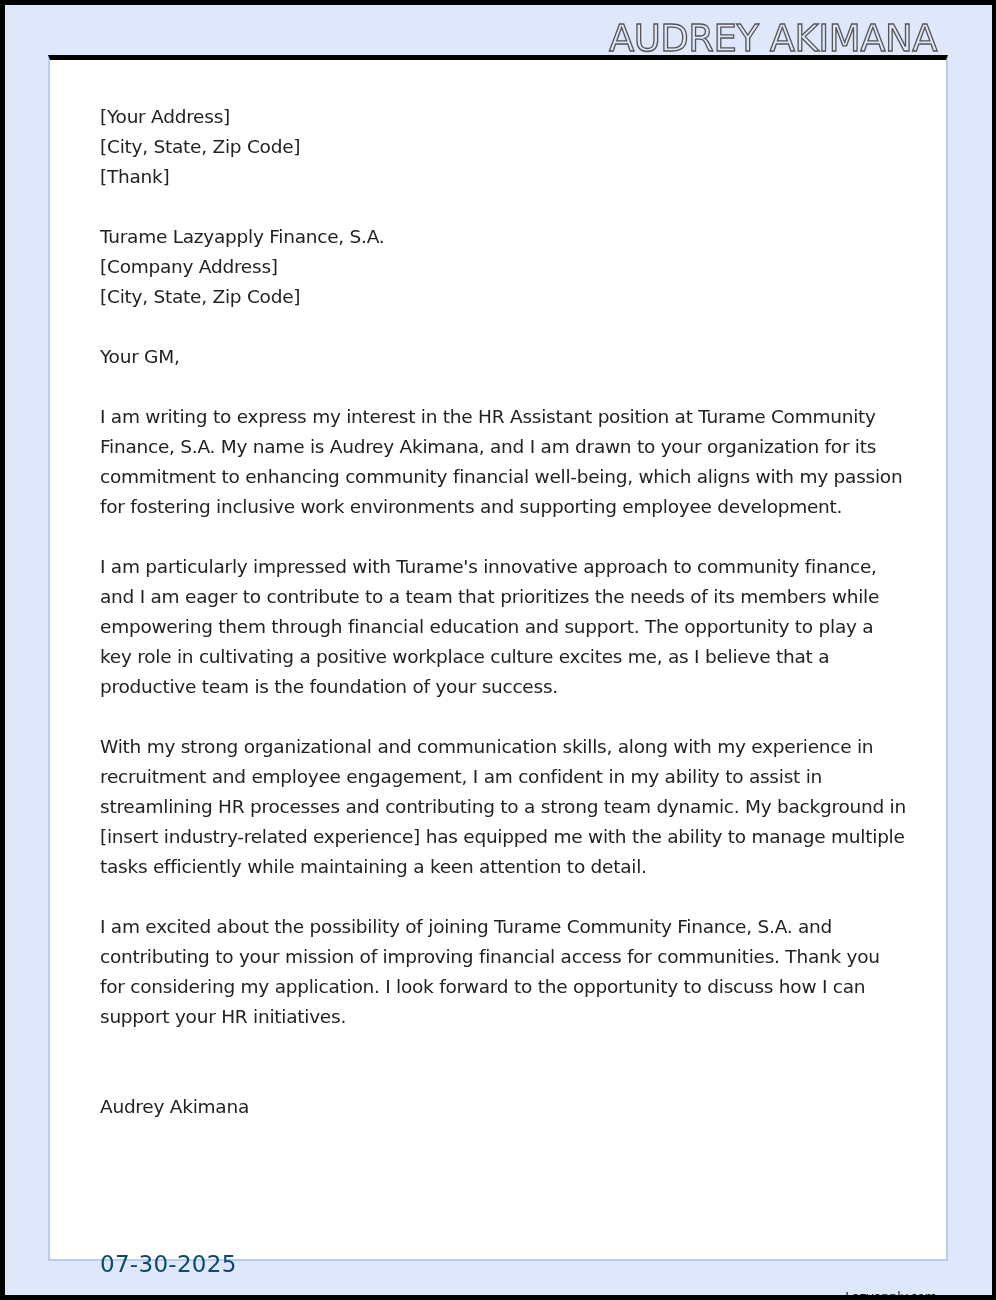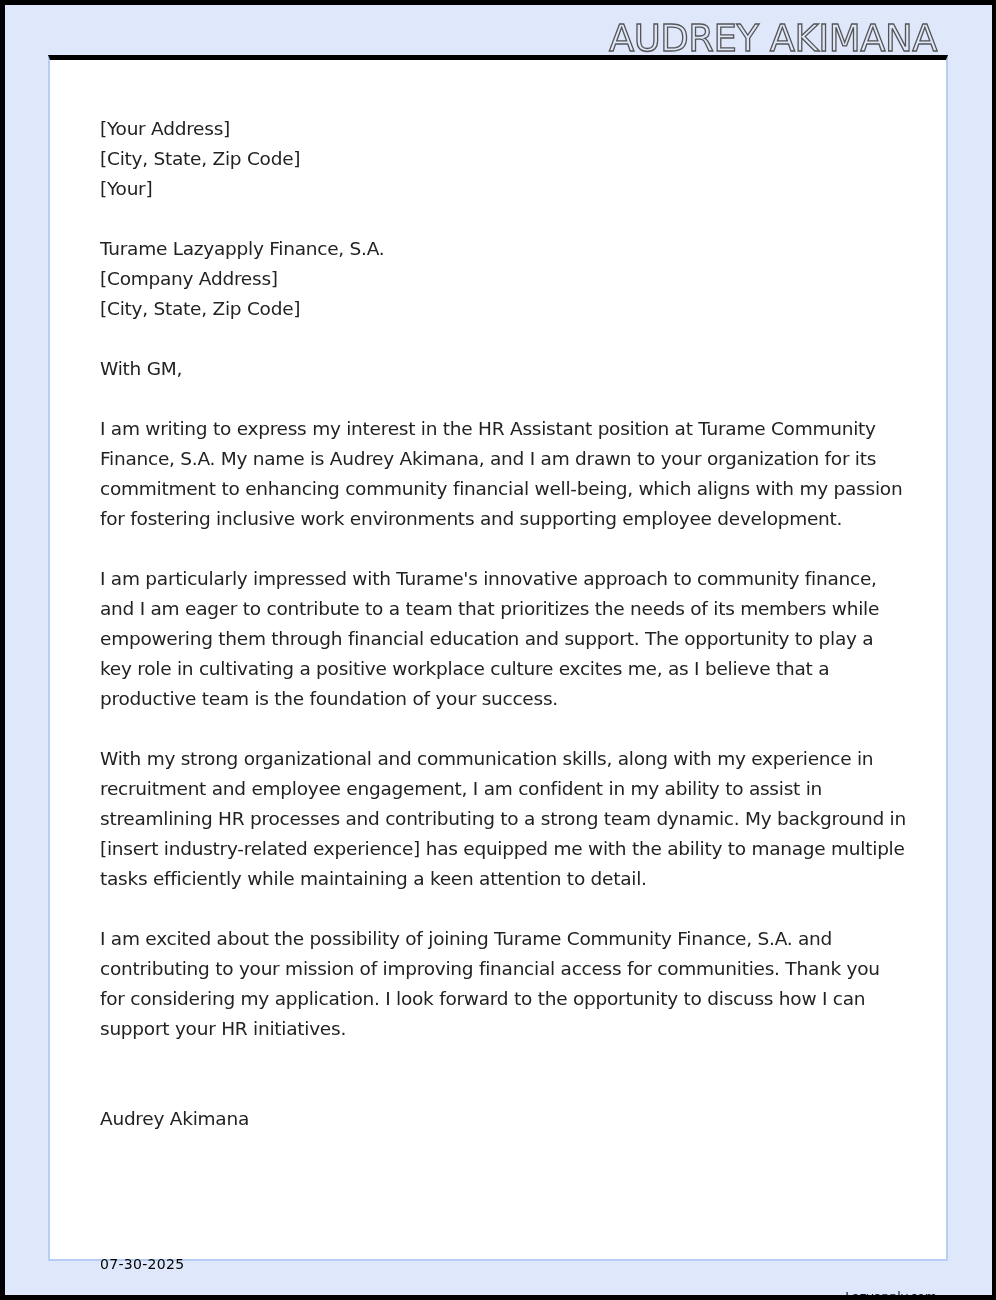--- a/index.html
+++ b/index.html
@@ -27,56 +27,55 @@
     background: #fff;
     border-top: 5px solid #000;
     border-left: 2px solid #b7cdf3;
     border-right: 2px solid #b7cdf3;
     border-bottom: 2px solid #b7cdf3;
   }
   .letter {
     position: absolute; left: 95px; top: 97px; width: 810px;
     font-size: 18.5px; line-height: 30px; color: #222;
     letter-spacing: -0.25px;
-    margin-top: 12px;
   }
   .line { display: block; white-space: nowrap; }
   .gap { height: 30px; }
   .para { margin: 0; white-space: normal; }
   .date {
     position: absolute; left: 95px; top: 1247px;
-    font-size: 14px; line-height: 24px; color: #000000;
+    font-size: 23px; line-height: 24px; color: #0c4a6e;
     letter-spacing: 0.3px;
   }
   .brand {
     position: absolute; right: 55px; top: 1284px;
     font-size: 12.5px; line-height: 16px; color: #0f172a;
   }
 </style>
 </head>
 <body>
 
 <div class="title">AUDREY AKIMANA</div>
 
 <div class="card"></div>
 
 <div class="letter">
   <div>
     <span class="line">[Your Address]</span>
     <span class="line">[City, State, Zip Code]</span>
-    <span class="line">[Your]</span>
+    <span class="line">[Thank]</span>
   </div>
   <div class="gap"></div>
   <div>
     <span class="line">Turame Lazyapply Finance, S.A.</span>
     <span class="line">[Company Address]</span>
     <span class="line">[City, State, Zip Code]</span>
   </div>
   <div class="gap"></div>
-  <span class="line">With GM,</span>
+  <span class="line">Your GM,</span>
   <div class="gap"></div>
   <p class="para">I am writing to express my interest in the HR Assistant position at Turame Community Finance, S.A. My name is Audrey Akimana, and I am drawn to your organization for its commitment to enhancing community financial well-being, which aligns with my passion for fostering inclusive work environments and supporting employee development.</p>
   <div class="gap"></div>
   <p class="para">I am particularly impressed with Turame's innovative approach to community finance, and I am eager to contribute to a team that prioritizes the needs of its members while empowering them through financial education and support. The opportunity to play a key role in cultivating a positive workplace culture excites me, as I believe that a productive team is the foundation of your success.</p>
   <div class="gap"></div>
   <p class="para">With my strong organizational and communication skills, along with my experience in recruitment and employee engagement, I am confident in my ability to assist in streamlining HR processes and contributing to a strong team dynamic. My background in [insert industry-related experience] has equipped me with the ability to manage multiple tasks efficiently while maintaining a keen attention to detail.</p>
   <div class="gap"></div>
   <p class="para">I am excited about the possibility of joining Turame Community Finance, S.A. and contributing to your mission of improving financial access for communities. Thank you for considering my application. I look forward to the opportunity to discuss how I can support your HR initiatives.</p>
   <div class="gap"></div>
   <div class="gap"></div>

